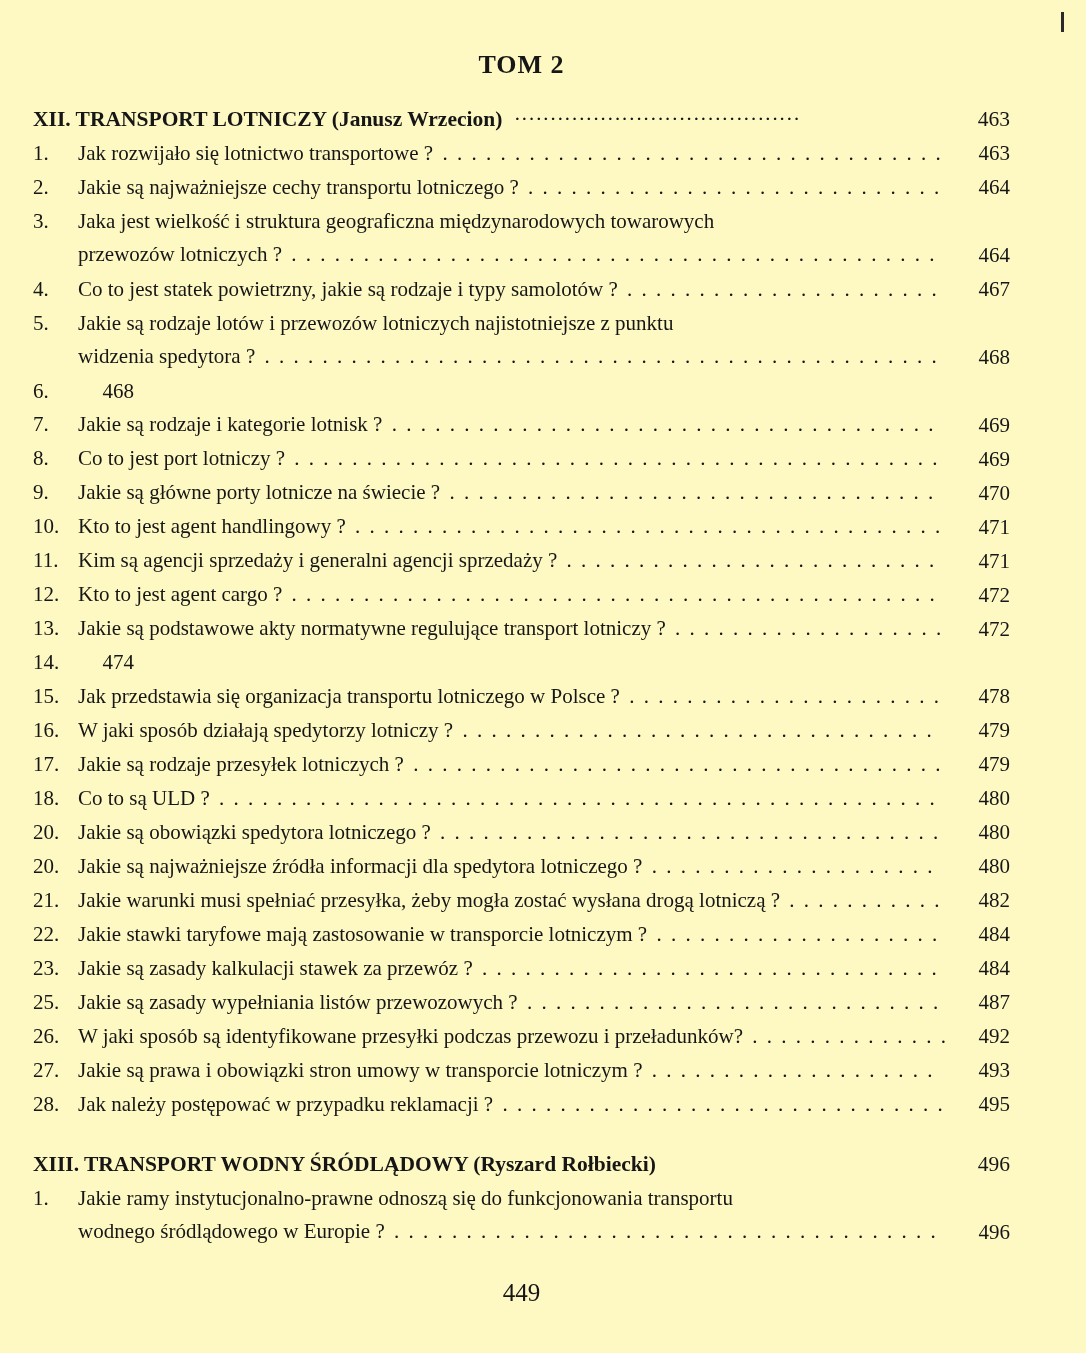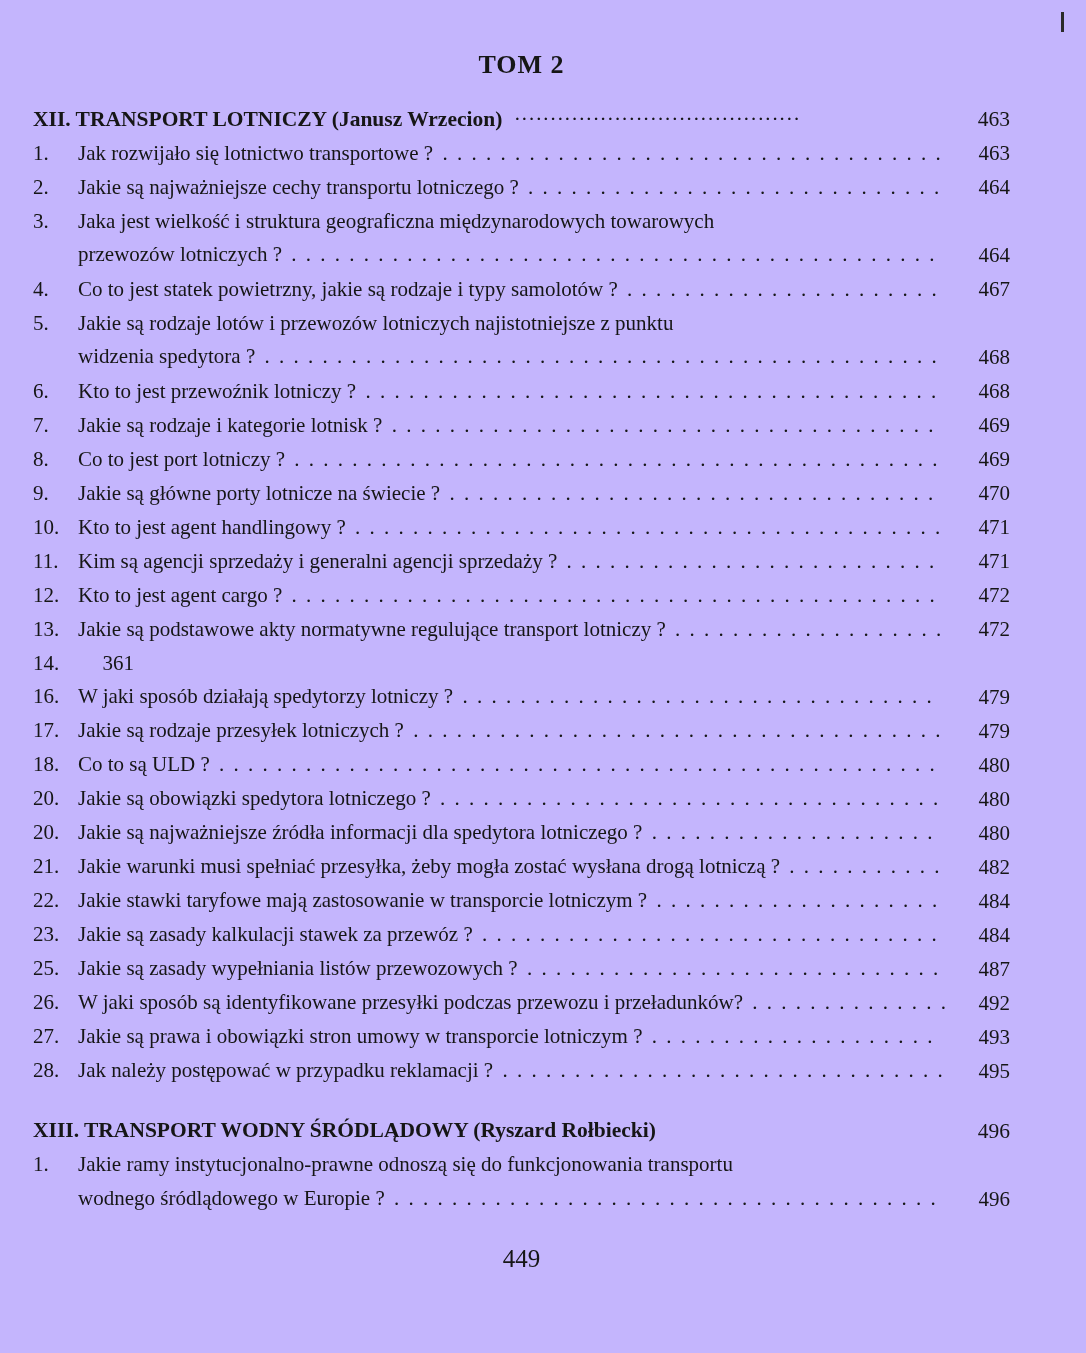--- a/index.html
+++ b/index.html
@@ -5,21 +5,21 @@
   html, body {
     margin: 0;
     padding: 0;
     background: #ffffff;
   }
   .page {
     position: relative;
     width: 1086px;
     height: 1353px;
     box-sizing: border-box;
-    background: #c4b5fd;
+    background: #fef9c3;
     color: #161616;
     font-family: "Liberation Serif", "DejaVu Serif", serif;
     padding: 48px 76px 0 33px;
     overflow: hidden;
   }
   .scan-artifact {
     position: absolute;
     top: 12px;
     right: 22px;
     width: 3px;
@@ -115,21 +115,20 @@
         <span class="toc-page">467</span>
       </div>
       <div class="toc-row item lines-2">
         <span class="toc-num">5.</span>
         <div class="toc-body"><span class="toc-text">Jakie są rodzaje lotów i przewozów lotniczych najistotniejsze z punktu
 widzenia spedytora ?</span></div>
         <span class="toc-page">468</span>
       </div>
       <div class="toc-row item lines-1">
         <span class="toc-num">6.</span>
-        <div class="toc-body"><span class="toc-text">Kto to jest przewoźnik lotniczy ?</span></div>
         <span class="toc-page">468</span>
       </div>
       <div class="toc-row item lines-1">
         <span class="toc-num">7.</span>
         <div class="toc-body"><span class="toc-text">Jakie są rodzaje i kategorie lotnisk ?</span></div>
         <span class="toc-page">469</span>
       </div>
       <div class="toc-row item lines-1">
         <span class="toc-num">8.</span>
         <div class="toc-body"><span class="toc-text">Co to jest port lotniczy ?</span></div>
@@ -155,21 +154,26 @@
         <div class="toc-body"><span class="toc-text">Kto to jest agent cargo ?</span></div>
         <span class="toc-page">472</span>
       </div>
       <div class="toc-row item lines-1">
         <span class="toc-num">13.</span>
         <div class="toc-body"><span class="toc-text">Jakie są podstawowe akty normatywne regulujące transport lotniczy ?</span></div>
         <span class="toc-page">472</span>
       </div>
       <div class="toc-row item lines-1">
         <span class="toc-num">14.</span>
-        <span class="toc-page">361</span>
+        <span class="toc-page">474</span>
+      </div>
+      <div class="toc-row item lines-1">
+        <span class="toc-num">15.</span>
+        <div class="toc-body"><span class="toc-text">Jak przedstawia się organizacja transportu lotniczego w Polsce ?</span></div>
+        <span class="toc-page">478</span>
       </div>
       <div class="toc-row item lines-1">
         <span class="toc-num">16.</span>
         <div class="toc-body"><span class="toc-text">W jaki sposób działają spedytorzy lotniczy ?</span></div>
         <span class="toc-page">479</span>
       </div>
       <div class="toc-row item lines-1">
         <span class="toc-num">17.</span>
         <div class="toc-body"><span class="toc-text">Jakie są rodzaje przesyłek lotniczych ?</span></div>
         <span class="toc-page">479</span>

